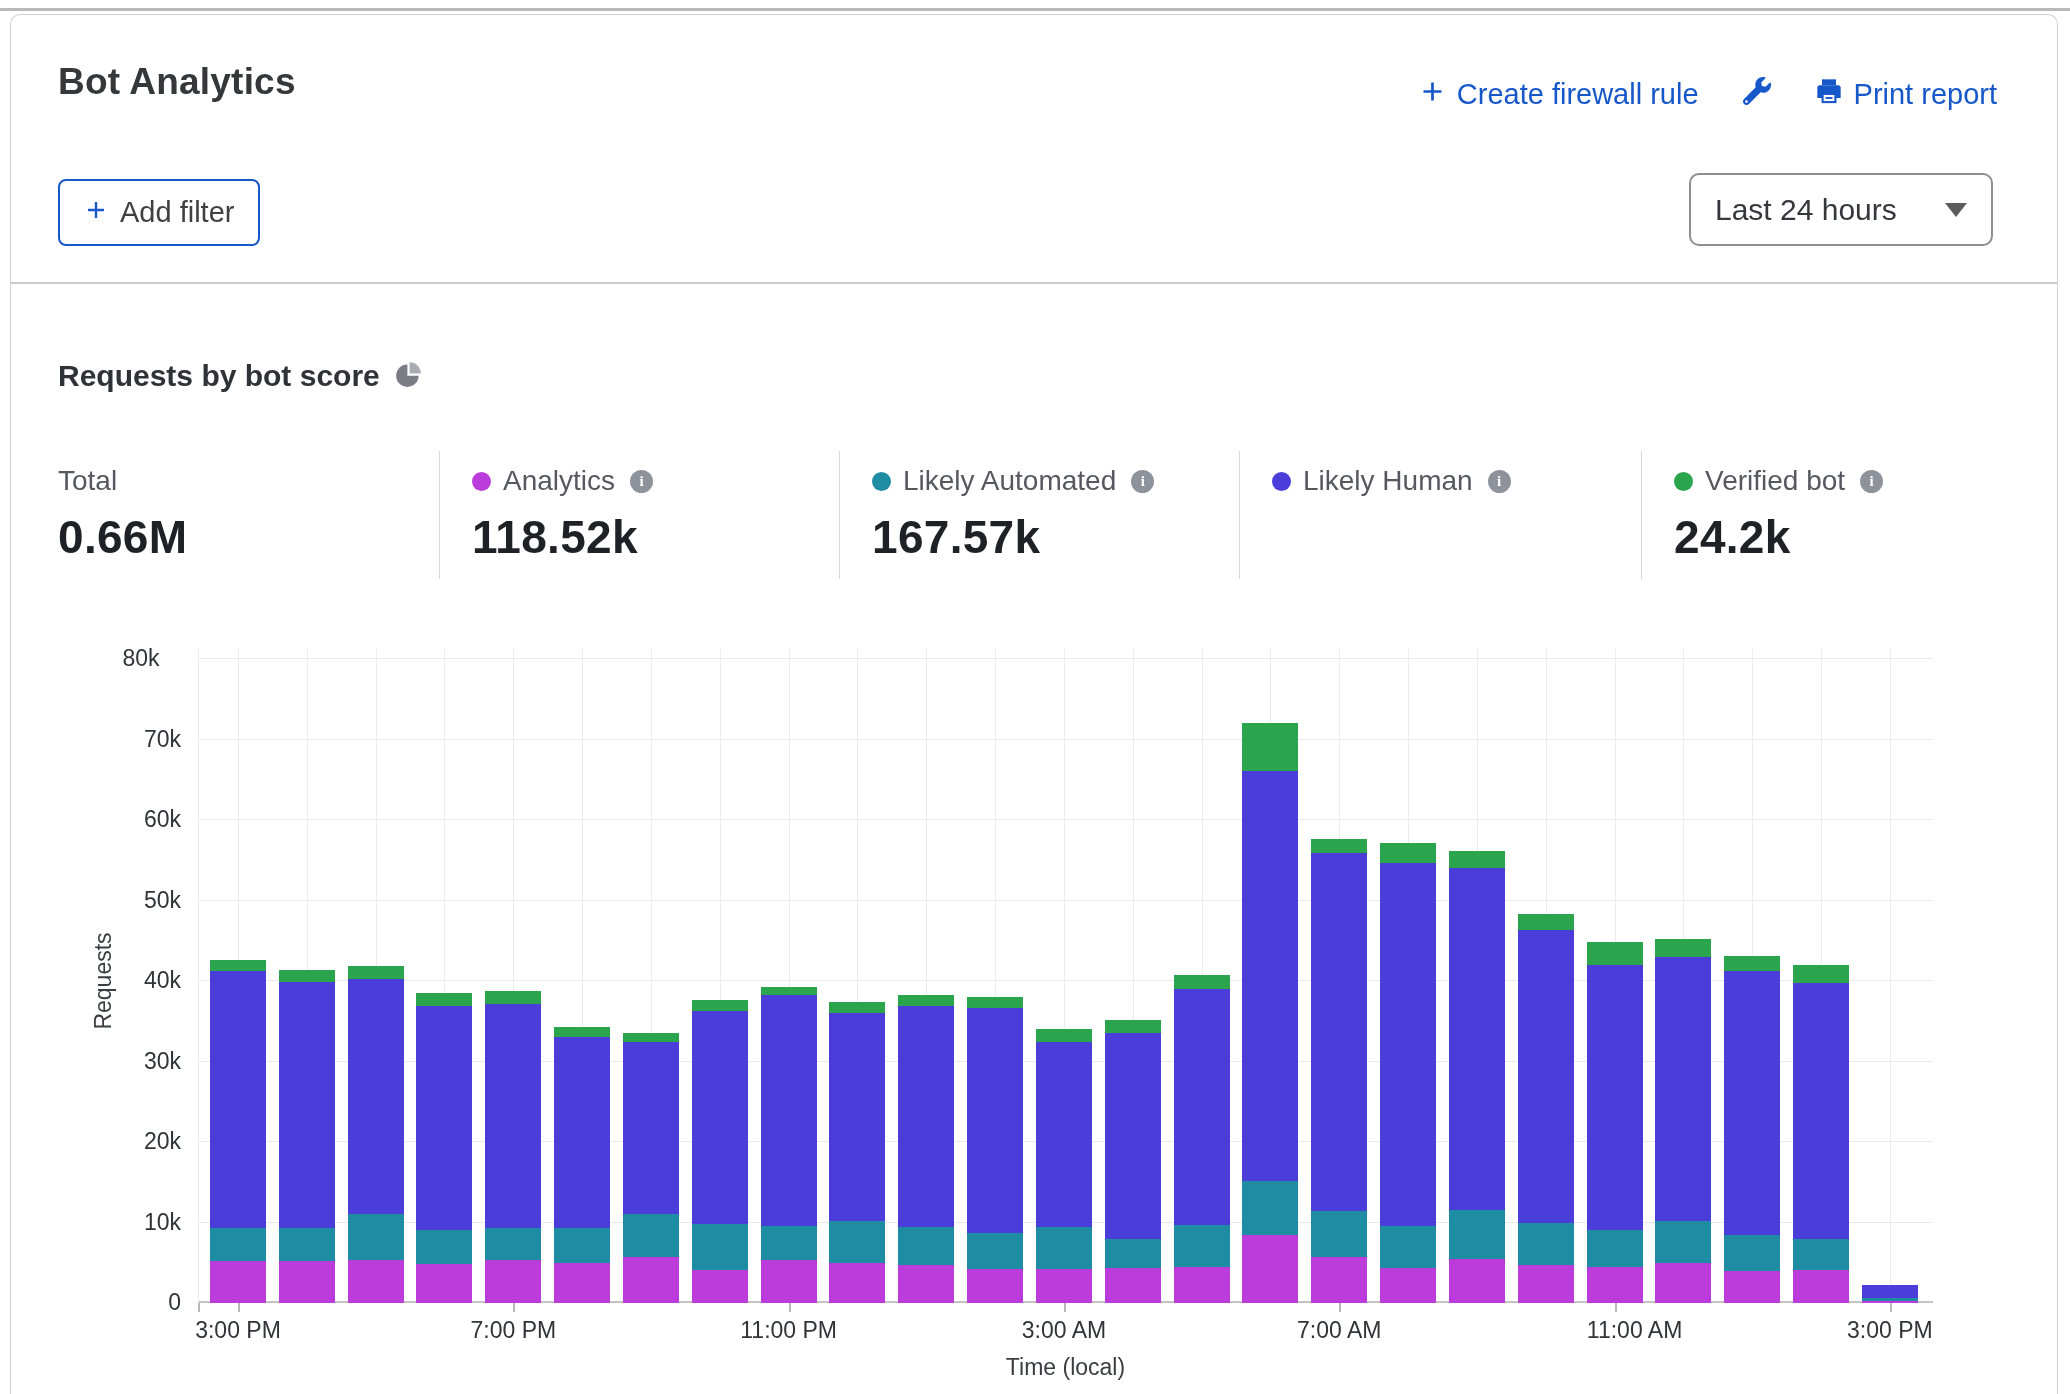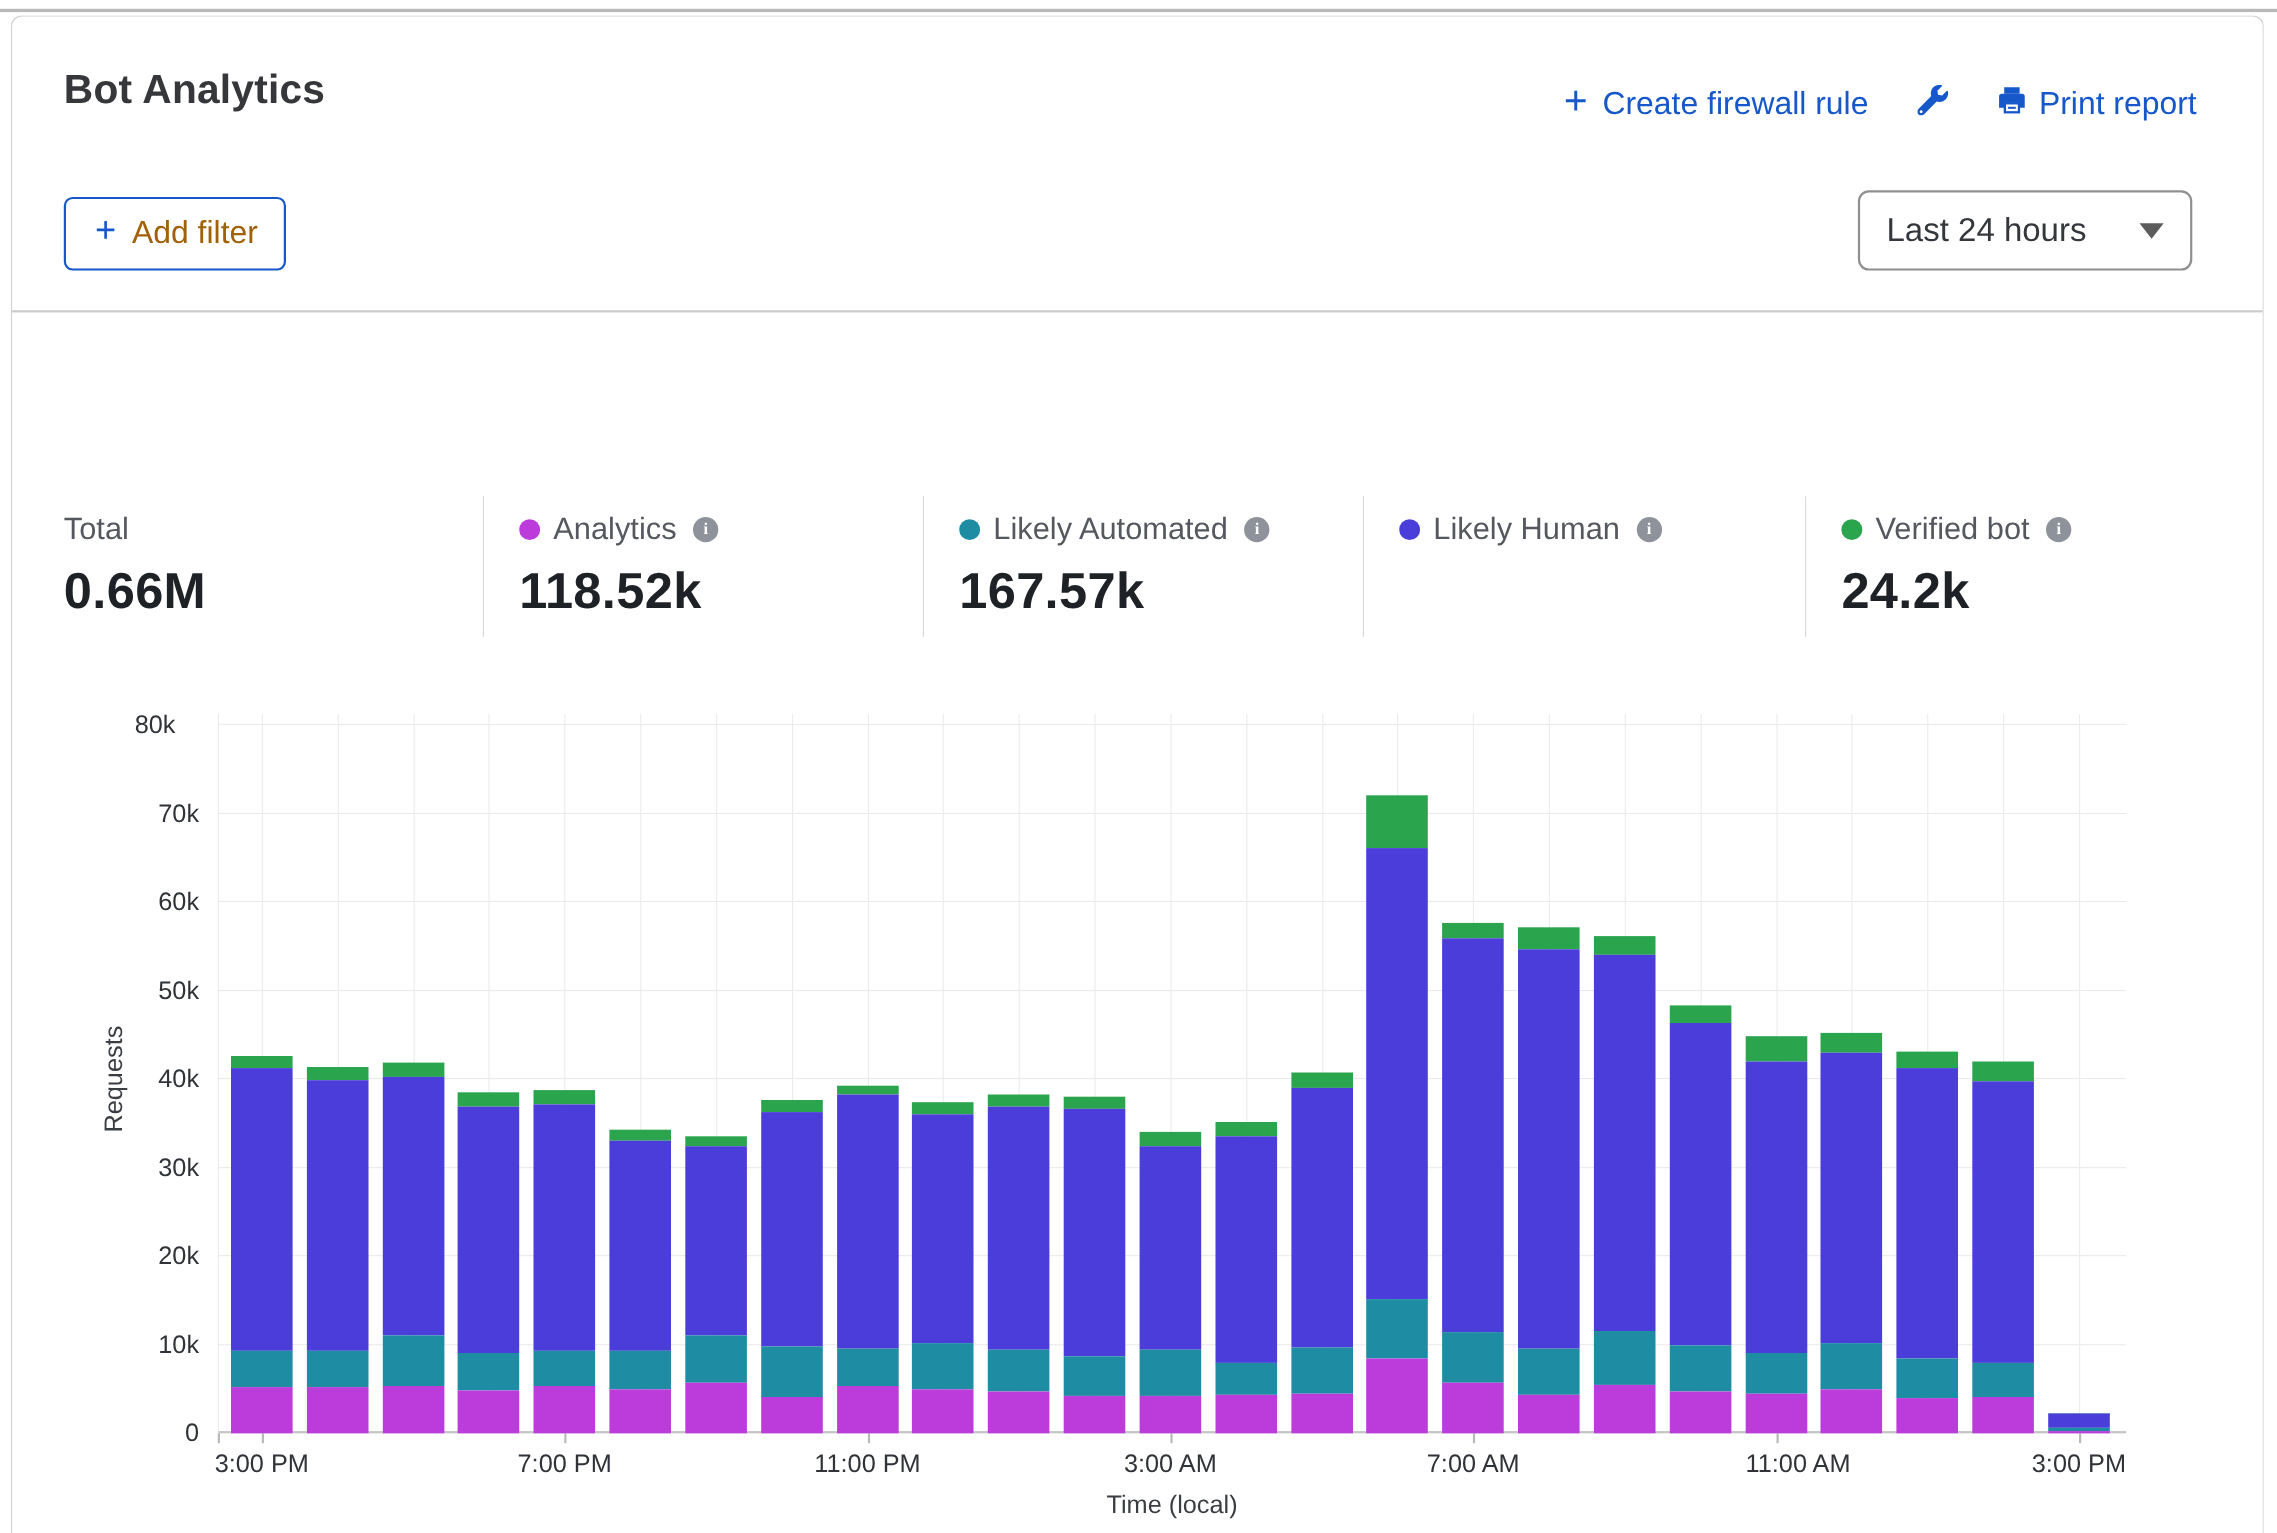--- a/index.html
+++ b/index.html
@@ -12,21 +12,21 @@
 
   
   .page-title { position:absolute; left:47px; top:46px; font-size:37px; font-weight:700;
                 color:#36373a; letter-spacing:.2px; }
   .actions { position:absolute; right:60px; top:62px; display:flex; gap:44px; align-items:center; }
   .action-link { display:flex; align-items:center; gap:11px; color:#1657c9; font-size:29px;
                  cursor:pointer; white-space:nowrap; }
   .action-link svg { flex:0 0 auto; }
   .add-filter { position:absolute; left:47px; top:164px; height:67px; padding:0 24px;
                 display:flex; align-items:center; gap:12px; background:#fff;
-                border:2px solid #1657c9; border-radius:8px; color:#a16207; font-size:29px;
+                border:2px solid #1657c9; border-radius:8px; color:#404040; font-size:29px;
                 font-family:inherit; cursor:pointer; }
   .range-select { position:absolute; left:1678px; top:158px; width:304px; height:73px;
                   border:2px solid #8f8f8f; border-radius:10px; display:flex; align-items:center;
                   justify-content:space-between; padding:0 24px; font-size:30px; color:#34373c;
                   background:#fff; cursor:pointer; }
   .caret { width:0; height:0; border-left:11px solid transparent; border-right:11px solid transparent;
            border-top:14px solid #5c5c5c; }
   .divider { position:absolute; left:0; top:267px; width:100%; height:1.5px; background:#cbcbcb; }
 
   
@@ -102,20 +102,29 @@
     <span>Add filter</span>
   </button>
 
   <div class="range-select">
     <span>Last 24 hours</span>
     <span class="caret"></span>
   </div>
 
   <div class="divider"></div>
 
+  <div class="section-title-row">
+    <h2 class="section-title">Requests by bot score</h2>
+    <span>
+      <svg width="27" height="27" viewBox="0 0 24 24">
+        <path d="M11 13 L11 3 A10 10 0 1 0 21 13 Z" fill="#7a7e84"></path>
+        <path d="M13 11 L13 1 A10 10 0 0 1 23 11 Z" fill="#a9adb3"></path>
+      </svg>
+    </span>
+  </div>
 
   <div class="stats" id="stats">
       <div class="stat-col" style="width: 381px;">
         <div class="stat-label-row">
           <span>Total</span>
         </div>
         <div class="stat-value">0.66M</div>
       </div>
       <div class="stat-col bordered" style="width: 400px;">
         <div class="stat-label-row">

